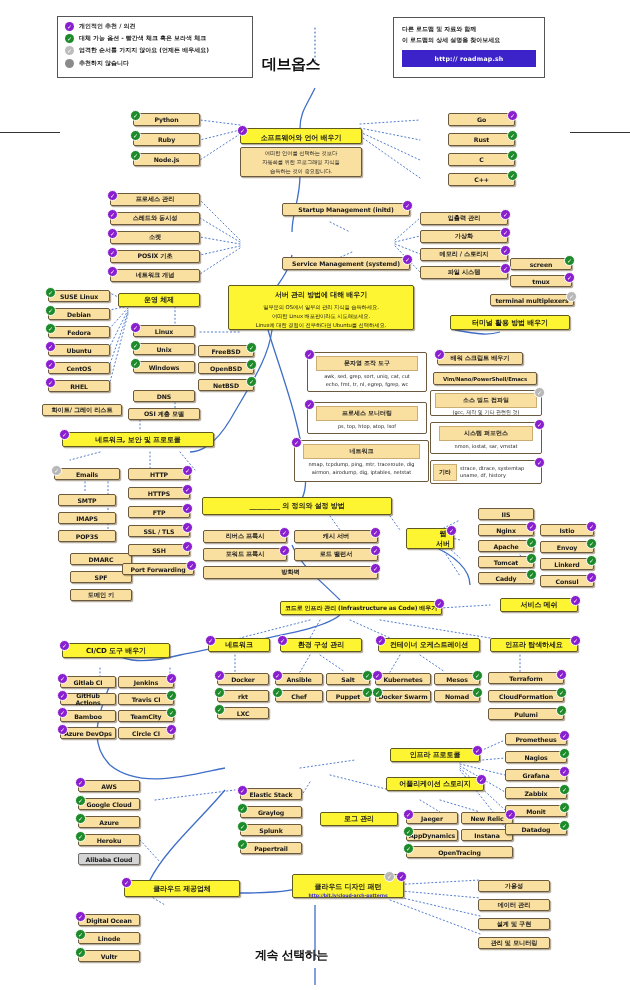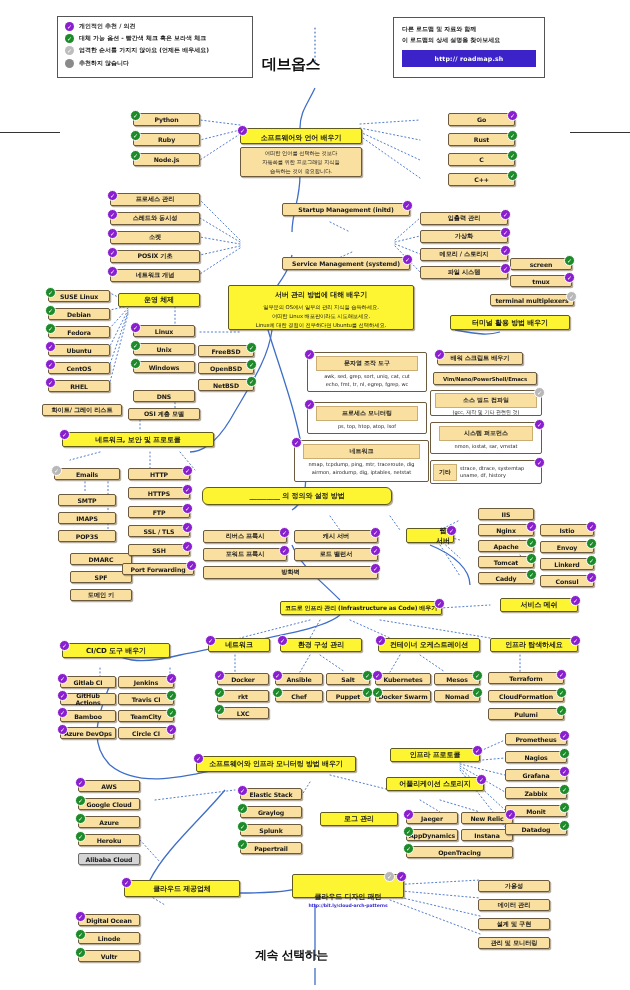--- a/index.html
+++ b/index.html
@@ -450,21 +450,21 @@
     </div>
   <div class="node" style="left:128px;top:544px;width:62px;height:12px;">
     <span class="check purple tr">✓</span>
     <span>SSH</span>
     </div>
   <div class="node" style="left:122px;top:563px;width:72px;height:12px;">
     <span class="check purple tr">✓</span>
     <span>Port Forwarding</span>
     </div>
 
-  <div class="node primary" style="left:202px;top:487px;width:190px;height:18px;border-radius:6px;">
+  <div class="node primary" style="left:202px;top:497px;width:190px;height:18px;">
     <span>_________ 의 정의와 설정 방법</span>
     </div>
   <div class="node" style="left:203px;top:530px;width:84px;height:13px;">
     <span class="check purple tr">✓</span>
     <span>리버스 프록시</span>
     </div>
   <div class="node" style="left:294px;top:530px;width:84px;height:13px;">
     <span class="check purple tr">✓</span>
     <span>캐시 서버</span>
     </div>
@@ -474,21 +474,21 @@
     </div>
   <div class="node" style="left:294px;top:548px;width:84px;height:13px;">
     <span class="check purple tr">✓</span>
     <span>로드 밸런서</span>
     </div>
   <div class="node" style="left:203px;top:566px;width:175px;height:13px;">
     <span class="check purple tr">✓</span>
     <span>방화벽</span>
     </div>
 
-  <div class="node primary" style="left:406px;top:528px;width:48px;height:15px;padding-left:28px;">
+  <div class="node primary" style="left:406px;top:528px;width:48px;height:21px;padding-left:28px;">
     <span class="check purple tr">✓</span>
     <span>웹 서버</span>
     </div>
   <div class="node" style="left:478px;top:508px;width:56px;height:12px;">
     <span>IIS</span>
     </div>
   <div class="node" style="left:478px;top:524px;width:56px;height:12px;">
     <span class="check purple tr">✓</span>
     <span>Nginx</span>
     </div>
@@ -638,24 +638,20 @@
     </div>
   <div class="node" style="left:60px;top:727px;width:56px;height:12px;">
     <span class="check purple tl">✓</span>
     <span>Azure DevOps</span>
     </div>
   <div class="node" style="left:118px;top:727px;width:56px;height:12px;">
     <span class="check purple tr">✓</span>
     <span>Circle CI</span>
     </div>
 
-  <div class="node primary" style="left:196px;top:756px;width:160px;height:16px;">
-    <span class="check purple tl">✓</span>
-    <span>소프트웨어와 인프라 모니터링 방법 배우기</span>
-    </div>
   <div class="node primary" style="left:390px;top:748px;width:90px;height:14px;">
     <span class="check purple tr">✓</span>
     <span>인프라 프로토콜</span>
     </div>
   <div class="node primary" style="left:386px;top:777px;width:98px;height:14px;">
     <span class="check purple tr">✓</span>
     <span>어플리케이션 스토리지</span>
     </div>
   <div class="node primary" style="left:320px;top:812px;width:78px;height:14px;">
     <span>로그 관리</span>
@@ -753,21 +749,21 @@
   <div class="node" style="left:78px;top:950px;width:62px;height:12px;">
     <span class="check green tl">✓</span>
     <span>Vultr</span>
     </div>
 
   <div class="node primary" style="left:124px;top:880px;width:116px;height:17px;">
     <span class="check purple tl">✓</span>
     <span>클라우드 제공업체</span>
     </div>
 
-  <div class="node primary withdesc" style="left:292px;top:874px;width:112px;height:24px;padding-top:17px;">
+  <div class="node primary withdesc" style="left:292px;top:874px;width:112px;height:24px;padding-top:7px;">
     <span class="check grey tr" style="right:8px;">✓</span>
     <span class="check purple tr">✓</span>
     <span class="ttl">클라우드 디자인 패턴</span>
     <span class="url">http://bit.ly/cloud-arch-patterns</span>
   </div>
   <div class="node" style="left:478px;top:880px;width:72px;height:12px;">
     <span>가용성</span>
     </div>
   <div class="node" style="left:478px;top:899px;width:72px;height:12px;">
     <span>데이터 관리</span>

